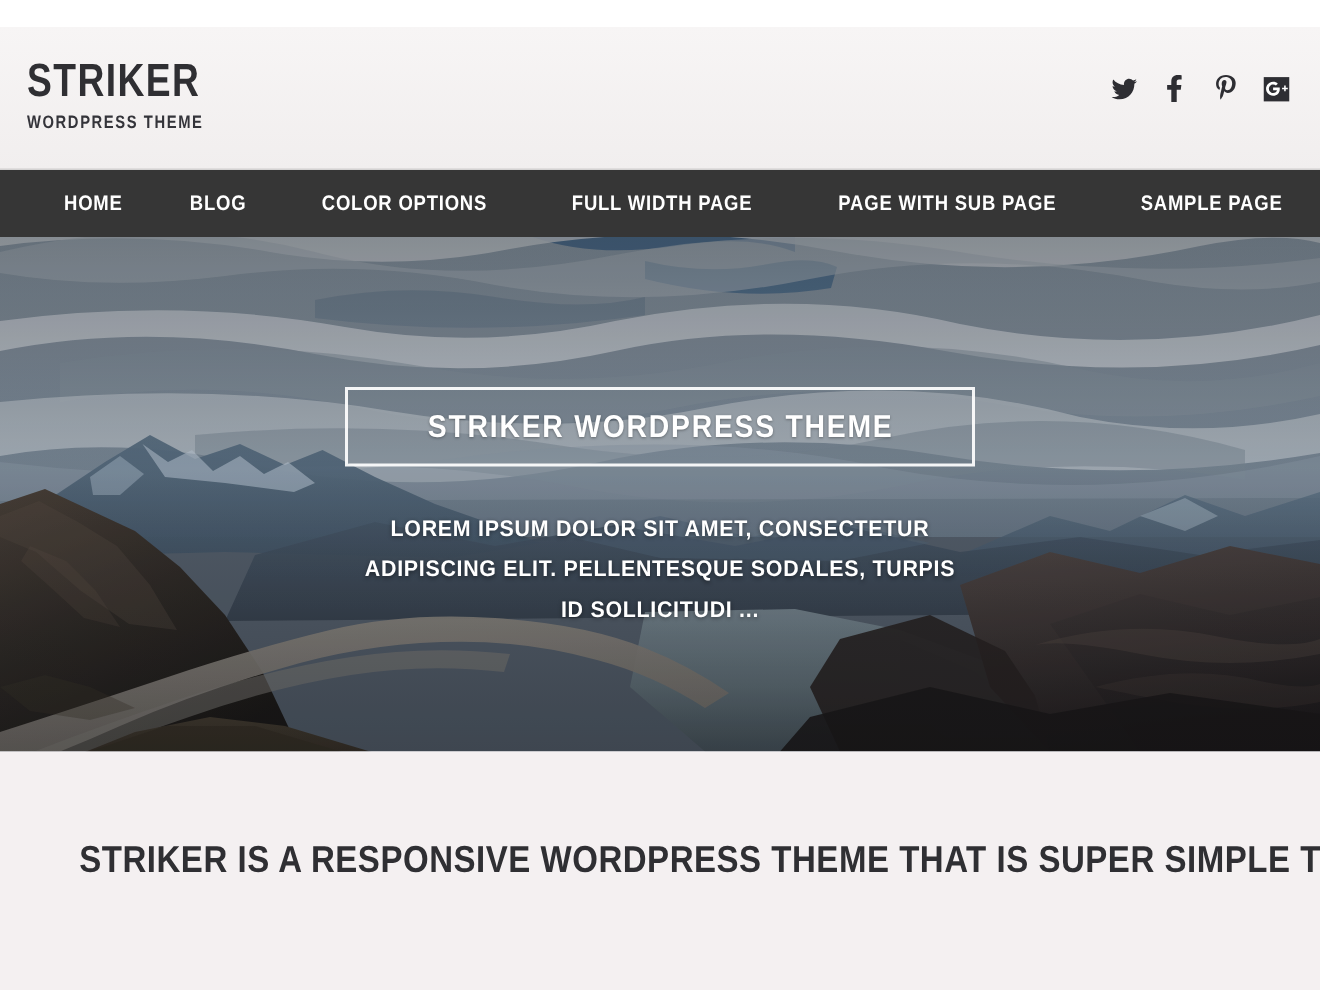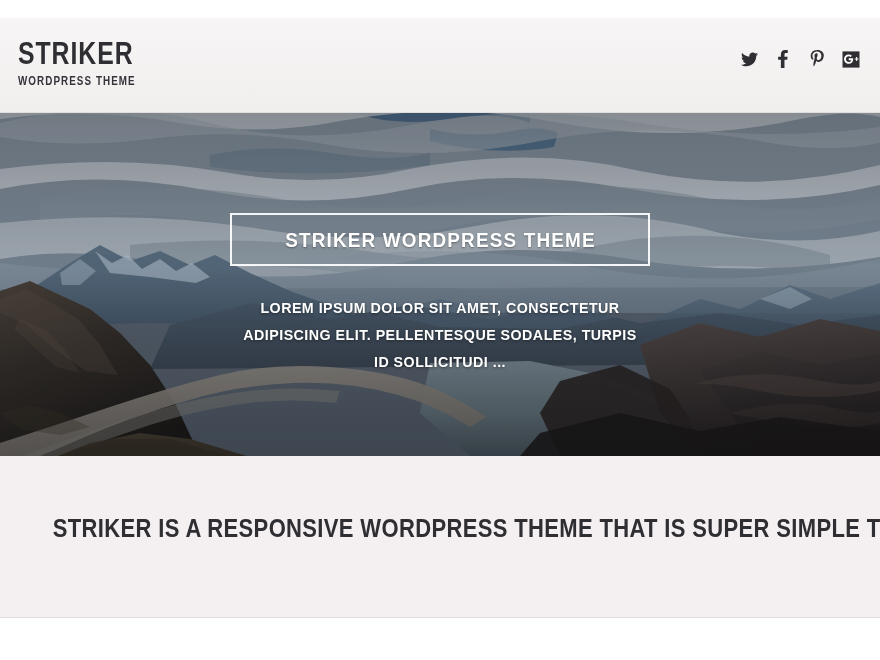--- a/index.html
+++ b/index.html
@@ -263,20 +263,30 @@
         <svg width="18" height="17" viewBox="0 0 22 21" aria-hidden="true">
           <rect x="0.5" y="0.5" width="21" height="20" fill="currentColor"></rect>
           <path d="M8.2 9.1v2.2h3.2c-.2 1.3-1.4 2.3-3.2 2.3-1.9 0-3.5-1.6-3.5-3.5S6.3 6.6 8.2 6.6c.9 0 1.7.3 2.3.9l1.6-1.6C11.1 4.9 9.8 4.4 8.2 4.4 5 4.4 2.4 7 2.4 10.1s2.6 5.7 5.8 5.7c3.3 0 5.5-2.3 5.5-5.6 0-.4 0-.8-.1-1.1H8.2z" fill="#ffffff"></path>
           <path d="M18.6 9.2V7.5h-1.3v1.7h-1.7v1.3h1.7v1.7h1.3v-1.7h1.7V9.2h-1.7z" fill="#ffffff"></path>
         </svg>
       </a>
 
     </div>
   </header>
 
+  <nav class="main-nav">
+    <ul class="nav-list">
+      <li class="nav-item">HOME</li>
+      <li class="nav-item">BLOG</li>
+      <li class="nav-item">COLOR OPTIONS</li>
+      <li class="nav-item">FULL WIDTH PAGE</li>
+      <li class="nav-item">PAGE WITH SUB PAGE</li>
+      <li class="nav-item">SAMPLE PAGE</li>
+    </ul>
+  </nav>
 
   <section class="hero">
 
     <svg class="hero-photo" viewBox="0 0 880 343" preserveAspectRatio="none" aria-hidden="true">
       <defs>
         <linearGradient id="skyGrad" x1="0" y1="0" x2="0" y2="1">
           <stop offset="0%" stop-color="#9aa7b2"></stop>
           <stop offset="35%" stop-color="#8d99a5"></stop>
           <stop offset="70%" stop-color="#7f8d9b"></stop>
           <stop offset="100%" stop-color="#6f7e8d"></stop>

